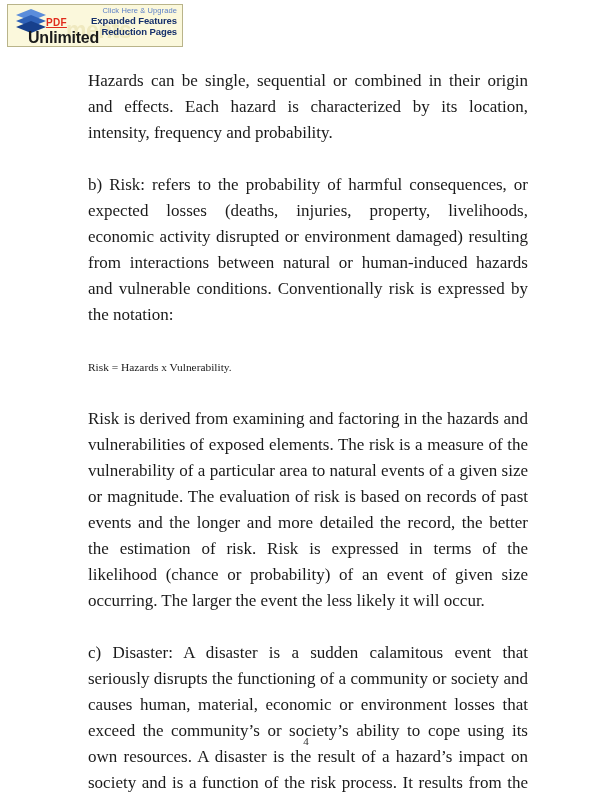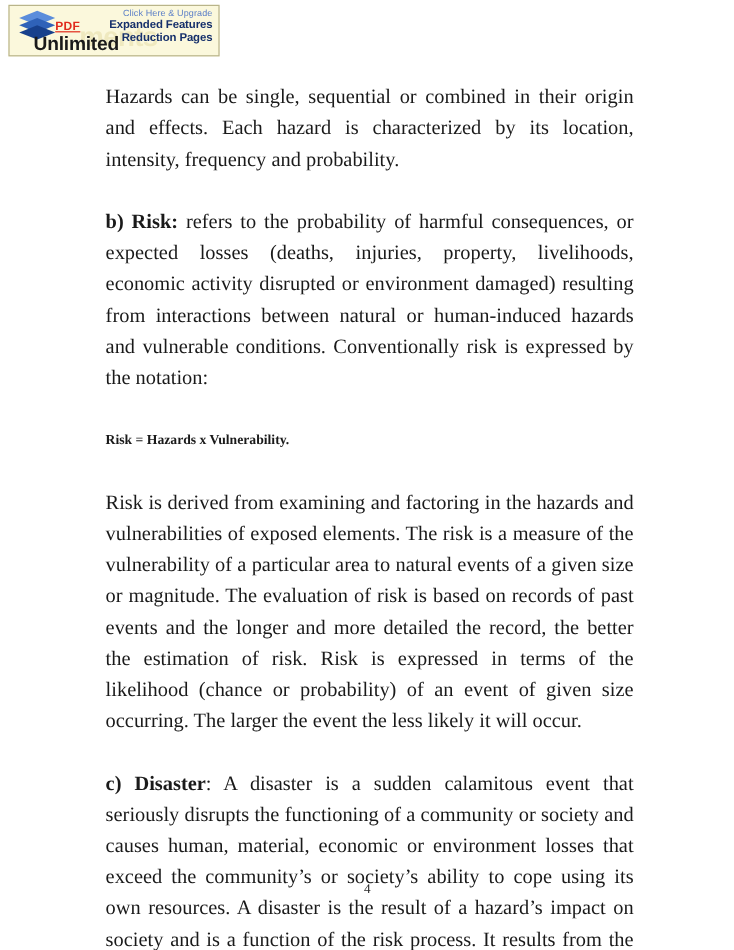--- a/index.html
+++ b/index.html
@@ -96,30 +96,30 @@
     top: 0;
     width: 440px;
   }
   p.body-text {
     margin: 0 0 0 0;
     font-size: 17px;
     line-height: 26px;
     text-align: justify;
     text-justify: inter-word;
   }
-  .bold { font-weight: bold; }
+  .bold { font-weight: normal; }
 
   .spacer-top { height: 68px; }
   .gap { height: 26px; }
 
   h3.formula {
     margin: 0;
     font-size: 11.4px;
     line-height: 26px;
-    font-weight: bold;
+    font-weight: normal;
     text-align: left;
   }
 
   ul.criteria {
     margin: 0;
     padding: 0;
     list-style: none;
   }
   ul.criteria li {
     position: relative;

